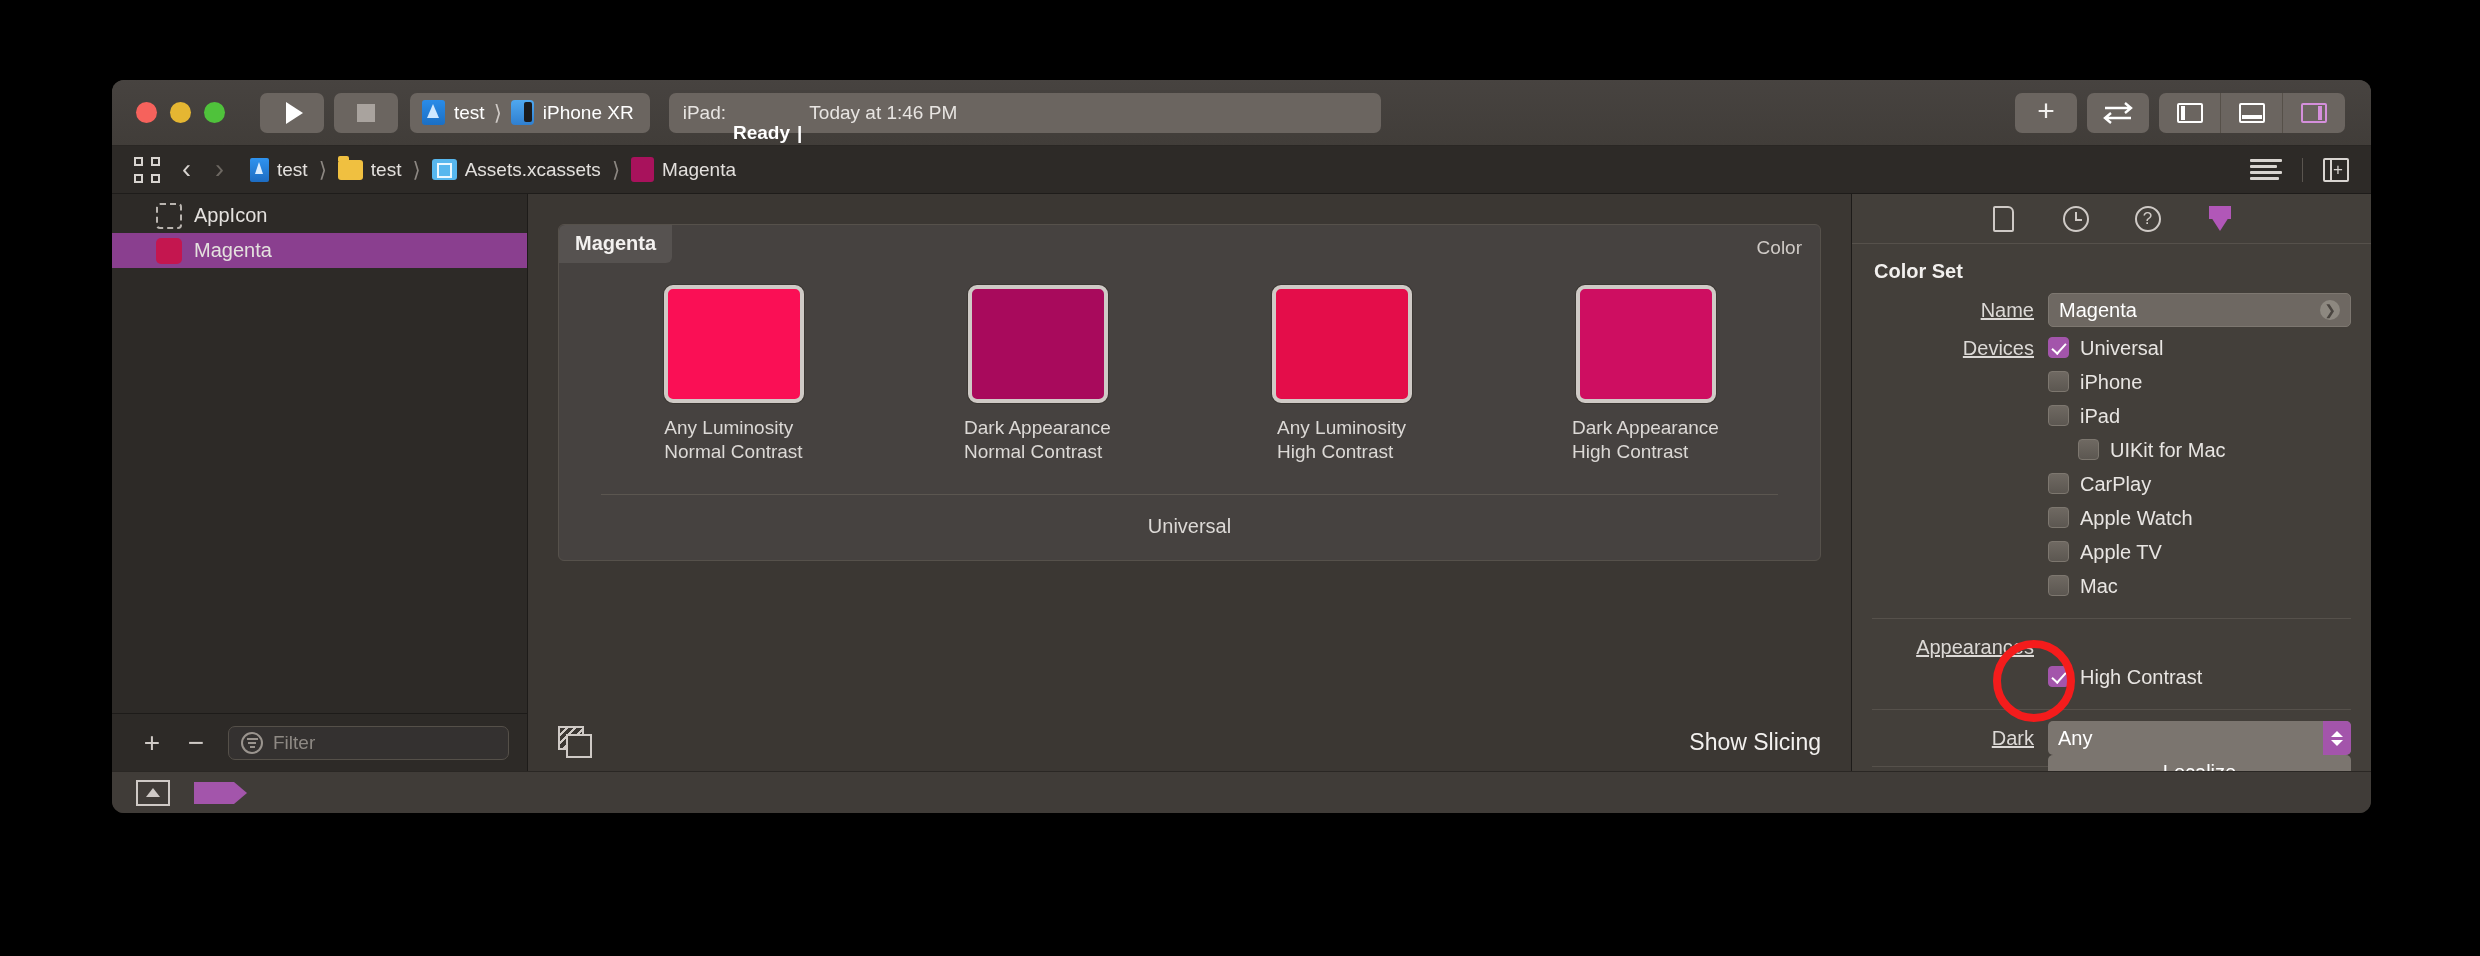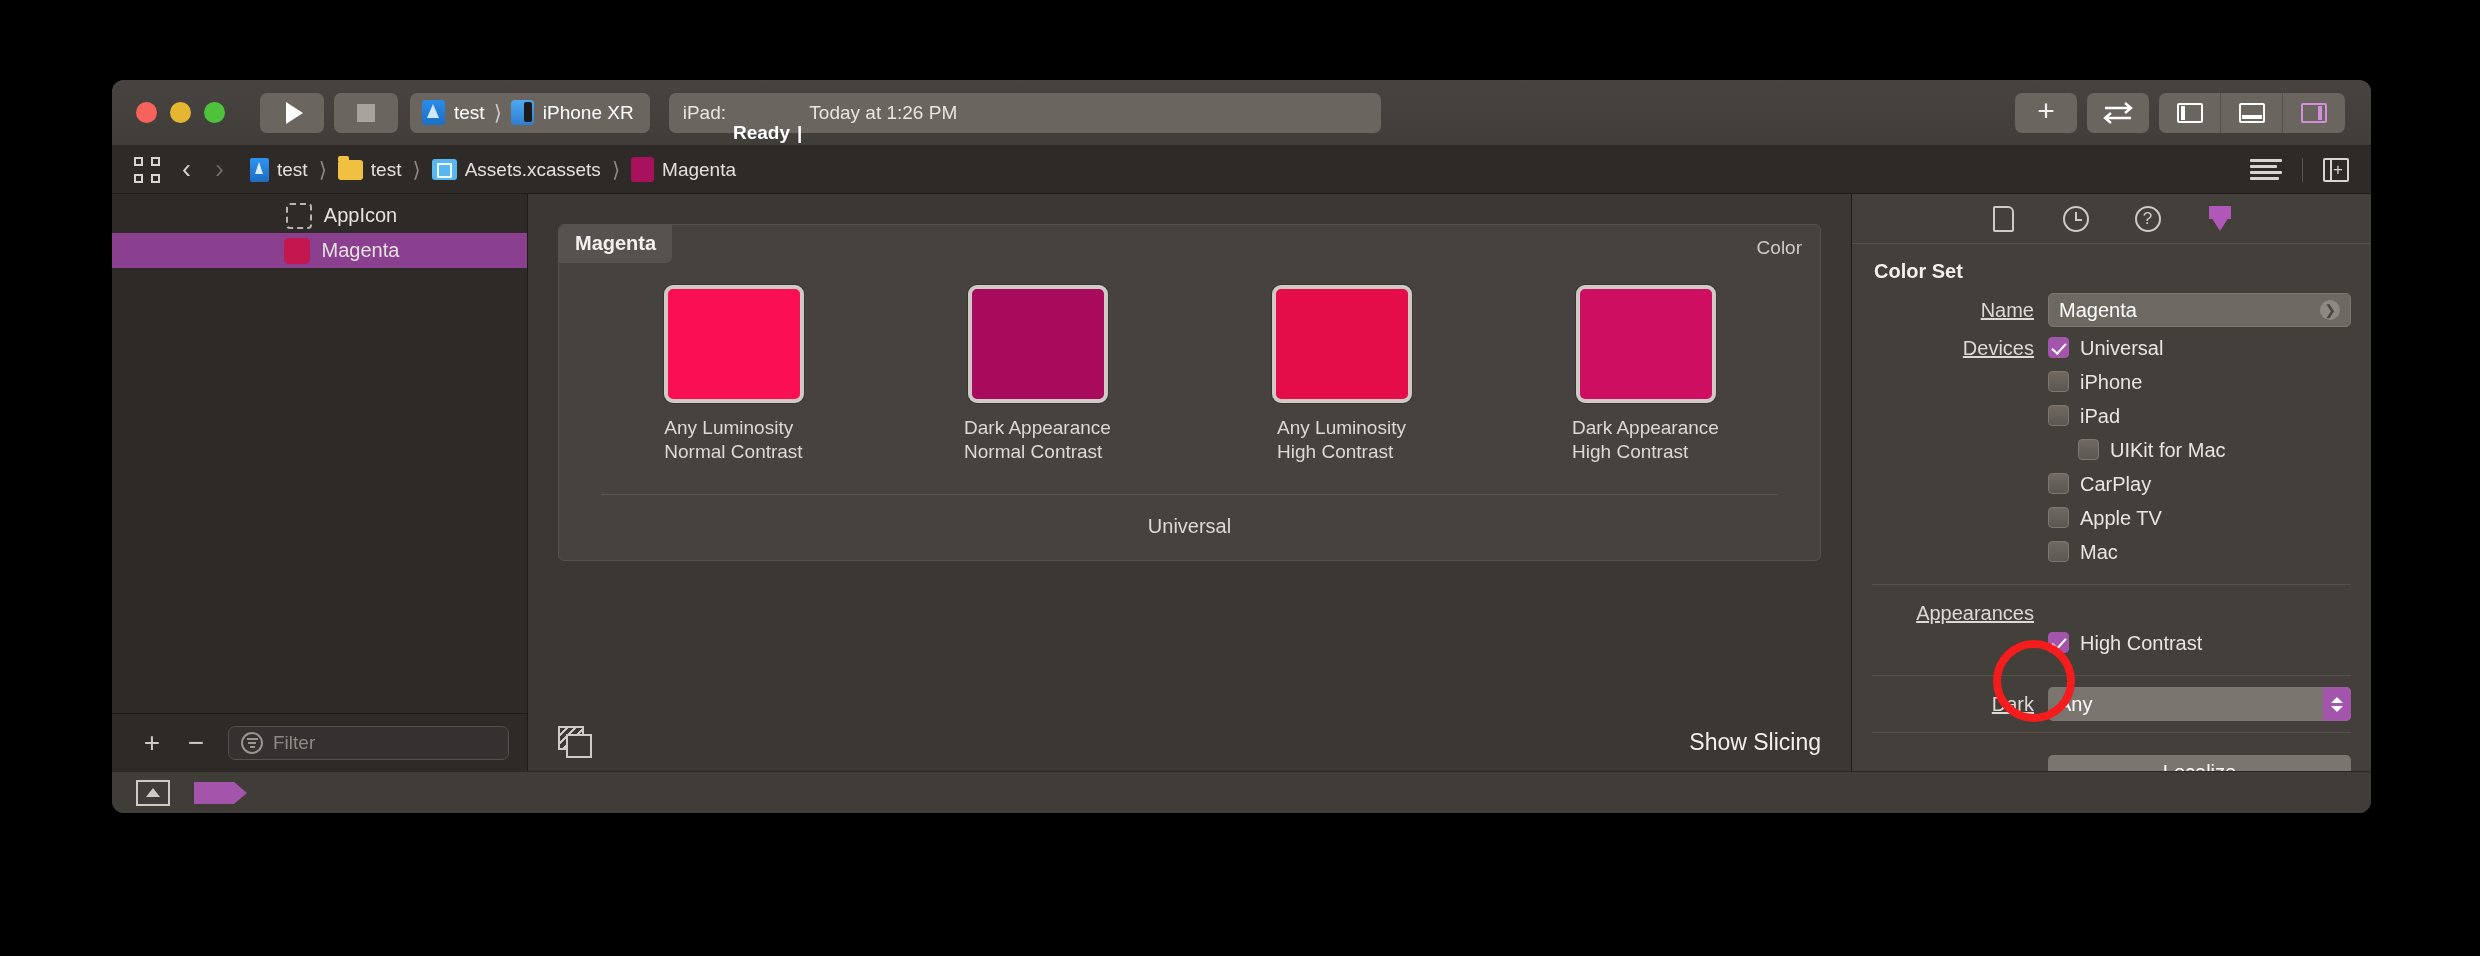--- a/index.html
+++ b/index.html
@@ -128,21 +128,21 @@
   #addeditor-icon em { font-style: normal; color:#d8d4d0; font-size:17px; line-height:1; margin-right:4px; }
 
   
   #body { position: absolute; left: 0; top: 114px; right: 0; bottom: 42px; display: flex; }
 
   
   #outline { width: 416px; background: #2d2a27; border-right: 1px solid #1d1b19;
              display: flex; flex-direction: column; }
   #asset-list { flex: 1; padding-top: 4px; }
   .asset-row { height: 35px; display: flex; align-items: center; padding-left: 44px; gap: 12px;
-               color: #e4e1de; font-size: 20px; justify-content: center; }
+               color: #e4e1de; font-size: 20px; }
   .asset-row.selected { background: #8a3f8f; }
   .ai-dash { width: 26px; height: 26px; border: 2px dashed #b9b4af; border-radius: 4px; }
   .ai-color { width: 26px; height: 26px; border-radius: 5px; }
   #outline-bottom { height: 58px; display: flex; align-items: center; gap: 0; padding: 0 18px;
                     border-top: 1px solid #1d1b19; }
   .ob-btn { color: #cfcac6; font-size: 28px; font-weight: 300; width: 44px; text-align: center; line-height: 1; }
   #filter-field { flex: 1; height: 34px; margin-left: 10px; background: #343130;
                   border: 1px solid #555049; border-radius: 7px; display: flex; align-items: center; gap: 10px; padding: 0 12px; }
   .filter-ico { width: 22px; height: 22px; border: 2px solid #9a948e; border-radius: 50%; position: relative;
                 display:flex; flex-direction:column; justify-content:center; align-items:center; gap:2px; }
@@ -285,21 +285,21 @@
       <span>test</span>
       <span class="chev-sep">⟩</span>
       <span class="ico-sq ico-sim"></span>
       <span>iPhone XR</span>
     </div>
 
     <div id="status-bar">
       <span>iPad:</span>
       <b>Ready</b>
       <b>|</b>
-      <span>Today at 1:26 PM</span>
+      <span>Today at 1:46 PM</span>
     </div>
 
     <div class="tb-right">
       <div class="tbtn" id="plus-btn">
         <span class="plus-glyph">+</span>
       </div>
       <div class="tbtn" id="swap-btn">
         <svg width="34" height="24" viewBox="0 0 34 24">
           <path d="M4 7 L30 7 M24 2 L30 7 L24 12" stroke="#fff" stroke-width="2.4" fill="none"></path>
           <path d="M30 17 L4 17 M10 12 L4 17 L10 22" stroke="#fff" stroke-width="2.4" fill="none"></path>
@@ -493,20 +493,25 @@
           <span class="chk-label">UIKit for Mac</span>
         </div>
         <div class="chk-row">
           <span class="insp-label"></span>
           <span class="cbox"></span>
           <span class="chk-label">CarPlay</span>
         </div>
         <div class="chk-row">
           <span class="insp-label"></span>
           <span class="cbox"></span>
+          <span class="chk-label">Apple Watch</span>
+        </div>
+        <div class="chk-row">
+          <span class="insp-label"></span>
+          <span class="cbox"></span>
           <span class="chk-label">Apple TV</span>
         </div>
         <div class="chk-row">
           <span class="insp-label"></span>
           <span class="cbox"></span>
           <span class="chk-label">Mac</span>
         </div>
 
         <div class="insp-hr"></div>
 

